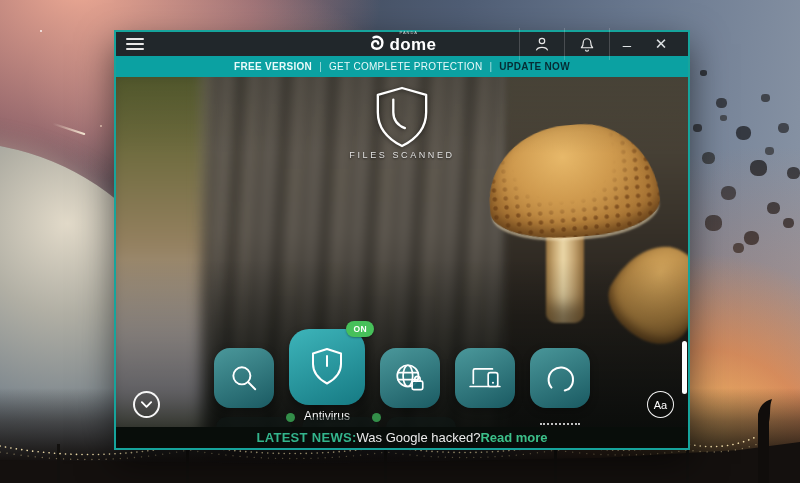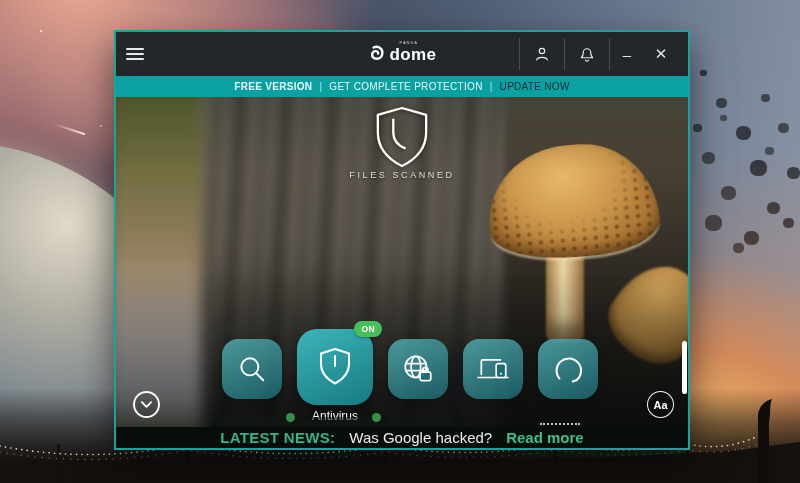--- a/index.html
+++ b/index.html
@@ -27,38 +27,38 @@
     35px 175px 0 2px #303338,85px 150px 0 2px #2b2e34,20px 45px 0 0 #41444a,66px 78px 0 1px #41444a;}
   .sunset{position:absolute;inset:0;background:
     radial-gradient(circle 300px at 88% 96%,rgba(255,205,110,.95),rgba(250,140,60,.55) 38%,transparent 70%),
     radial-gradient(circle 520px at 96% 100%,rgba(235,120,60,.5),transparent 65%);}
   .ground{position:absolute;left:0;bottom:0;width:100%;height:95px;
     background:linear-gradient(180deg,transparent 0%,rgba(30,24,20,.55) 35%,rgba(18,14,12,.95) 75%,#0d0b0a 100%);}
   .bridge{position:absolute;left:0;bottom:0;width:800px;height:85px;}
   
   .window{position:absolute;left:114px;top:30px;width:576px;height:420px;border:2px solid #16a49c;
     background:#10181b;display:flex;flex-direction:column;box-shadow:0 14px 34px rgba(0,0,0,.55);}
-  .titlebar{height:44px;background:#21272b;display:flex;align-items:center;padding:1px 10px;position:relative;flex:0 0 auto;}
+  .titlebar{height:24px;background:#21272b;display:flex;align-items:center;padding:1px 10px;position:relative;flex:0 0 auto;}
   .hamburger{width:18px;height:12px;display:flex;flex-direction:column;justify-content:space-between;cursor:pointer;}
   .hamburger span{display:block;height:2px;background:#e8e8e8;border-radius:1px;}
   .logo{position:absolute;left:50%;top:50%;transform:translate(-50%,-50%);display:flex;align-items:flex-end;gap:5px;color:#fff;}
   .logo .swirl{width:17px;height:17px;margin-bottom:1px;}
   .logo .word{font-size:17px;font-weight:700;letter-spacing:.4px;line-height:1;position:relative;}
   .logo .micro{position:absolute;top:-5px;left:10px;font-size:4px;letter-spacing:1px;font-weight:400;color:#cfd4d6;}
   .tb-right{margin-left:auto;display:flex;align-items:stretch;height:32px;}
   .tb-sep{width:1px;background:rgba(255,255,255,.18);margin:0;}
   .tb-btn{display:flex;align-items:center;justify-content:center;width:44px;color:#e8e8e8;cursor:pointer;}
   .winctl{display:flex;align-items:center;gap:0;}
   .winctl .tb-btn{width:34px;font-size:15px;color:#dfe3e5;}
   
   .banner{height:21px;background:#0ba1a2;display:flex;align-items:center;justify-content:center;gap:7px;
     font-size:10px;color:#eafafa;letter-spacing:.3px;flex:0 0 auto;cursor:pointer;}
   .banner .b-bold{font-weight:700;}
   .banner .b-sep{color:rgba(255,255,255,.65);}
-  .banner .b-cta{font-weight:400;color:#062b33;}
+  .banner .b-cta{font-weight:700;color:#062b33;}
   
   .content{position:relative;flex:1 1 auto;overflow:hidden;background:#20231f;}
   .ph{position:absolute;}
   .ph-left{left:-12px;top:-12px;width:140px;height:calc(100% + 24px);filter:blur(9px);
     background:linear-gradient(180deg,#5d6530 0%,#6e6b3e 22%,#94805f 48%,#b0a6a2 72%,#b7b0ba 88%,#6a6a52 100%);}
   .ph-trunk{left:86px;top:-14px;width:330px;height:calc(100% + 28px);filter:blur(7px);
     background:repeating-linear-gradient(93deg,rgba(136,129,119,.95) 0 12px,rgba(84,79,71,.95) 12px 24px,rgba(156,149,140,.9) 24px 32px,rgba(62,58,51,.95) 32px 46px),
     linear-gradient(180deg,rgba(198,192,183,.75) 0%,rgba(120,114,105,.35) 45%,rgba(28,26,23,.85) 100%);
     background-blend-mode:multiply;}
   .ph-right{right:-8px;top:-8px;width:190px;height:calc(100% + 16px);filter:blur(3px);
@@ -82,42 +82,42 @@
   .hero{position:absolute;left:0;top:0;width:100%;display:flex;flex-direction:column;align-items:center;color:#fff;}
   .hero-shield{margin-top:8px;filter:drop-shadow(0 1px 2px rgba(0,0,0,.5));}
   .status{margin-top:7px;font-size:13.5px;color:#f3f3f3;text-shadow:0 1px 2px rgba(0,0,0,.6);}
   .status b{font-weight:700;}
   .summary-btn{margin-top:16px;width:152px;height:29px;border:none;border-radius:2px;background:#58b55f;
     color:#fff;font-family:inherit;font-size:12.5px;letter-spacing:1px;cursor:pointer;box-shadow:0 1px 3px rgba(0,0,0,.35);}
   .counter{margin-top:9px;font-size:45px;font-weight:300;letter-spacing:1.5px;color:rgba(253,253,253,.96);
     text-shadow:0 1px 3px rgba(0,0,0,.45);line-height:1.1;}
   .counter-label{margin-top:1px;font-size:9px;letter-spacing:2.6px;color:rgba(242,242,242,.9);text-shadow:0 1px 2px rgba(0,0,0,.6);}
   
-  .tiles{position:absolute;left:50%;bottom:4px;transform:translateX(-50%);display:flex;align-items:center;gap:15px;margin-left:8px;}
+  .tiles{position:absolute;left:50%;bottom:4px;transform:translateX(-50%);display:flex;align-items:flex-end;gap:15px;}
   .tile{width:60px;height:60px;border-radius:16px;margin-bottom:15px;display:flex;align-items:center;justify-content:center;cursor:pointer;
     background:linear-gradient(155deg,rgba(80,168,172,.88),rgba(28,104,114,.84));box-shadow:0 3px 8px rgba(0,0,0,.3);}
   .tile-av-wrap{display:flex;flex-direction:column;align-items:center;}
   .tile-av{position:relative;width:76px;height:76px;border-radius:20px;margin-bottom:0;display:flex;align-items:center;justify-content:center;cursor:pointer;
     background:linear-gradient(155deg,rgba(62,186,192,.96),rgba(22,128,138,.94));box-shadow:0 4px 10px rgba(0,0,0,.38);}
   .badge{position:absolute;top:-8px;right:-9px;background:#47c05a;color:#fff;font-size:8.5px;font-weight:700;
     padding:3px 7px;border-radius:10px;letter-spacing:.4px;box-shadow:0 1px 2px rgba(0,0,0,.3);}
   .tile-label{margin-top:4px;font-size:12px;color:#fff;text-shadow:0 1px 2px rgba(0,0,0,.7);}
   
   .circle-btn{position:absolute;width:27px;height:27px;border-radius:50%;border:2px solid rgba(255,255,255,.95);
     display:flex;align-items:center;justify-content:center;color:#fff;cursor:pointer;background:rgba(0,0,0,.08);}
   .circle-down{left:17px;bottom:9px;}
-  .circle-aa{right:14px;bottom:9px;font-size:11px;font-weight:700;border-width:1.5px;}
+  .circle-aa{right:14px;bottom:9px;font-size:11px;font-weight:400;border-width:1.5px;}
   .scrollthumb{position:absolute;right:1px;bottom:33px;width:5px;height:53px;border-radius:3px;background:#fdfdfd;cursor:grab;}
   
   .hints{position:absolute;left:0;bottom:0;width:100%;height:14px;}
   .hint{position:absolute;bottom:0;height:10px;border-radius:12px 12px 0 0;background:rgba(16,26,24,.5);}
   .hint .dot{position:absolute;top:-4px;right:-3px;width:9px;height:9px;border-radius:50%;background:#3aa553;opacity:.85;}
   .hint-dash{position:absolute;bottom:2px;left:424px;width:40px;border-top:2px dotted rgba(255,255,255,.75);}
   
-  .newsbar{height:21px;flex:0 0 auto;background:rgba(7,13,10,.94);display:flex;align-items:center;justify-content:center;gap:14px;font-size:15px;}
+  .newsbar{height:21px;flex:0 0 auto;background:rgba(7,13,10,.94);display:flex;align-items:center;justify-content:center;font-size:13px;}
   .news-label{color:#33b48c;font-weight:700;letter-spacing:.3px;}
   .news-head{color:#ececec;}
   .news-link{color:#3cc08a;font-weight:700;cursor:pointer;}
   svg{display:block;}
 </style>
 </head>
 <body>
 
 <div class="desktop">
   <div class="nebula"></div>

